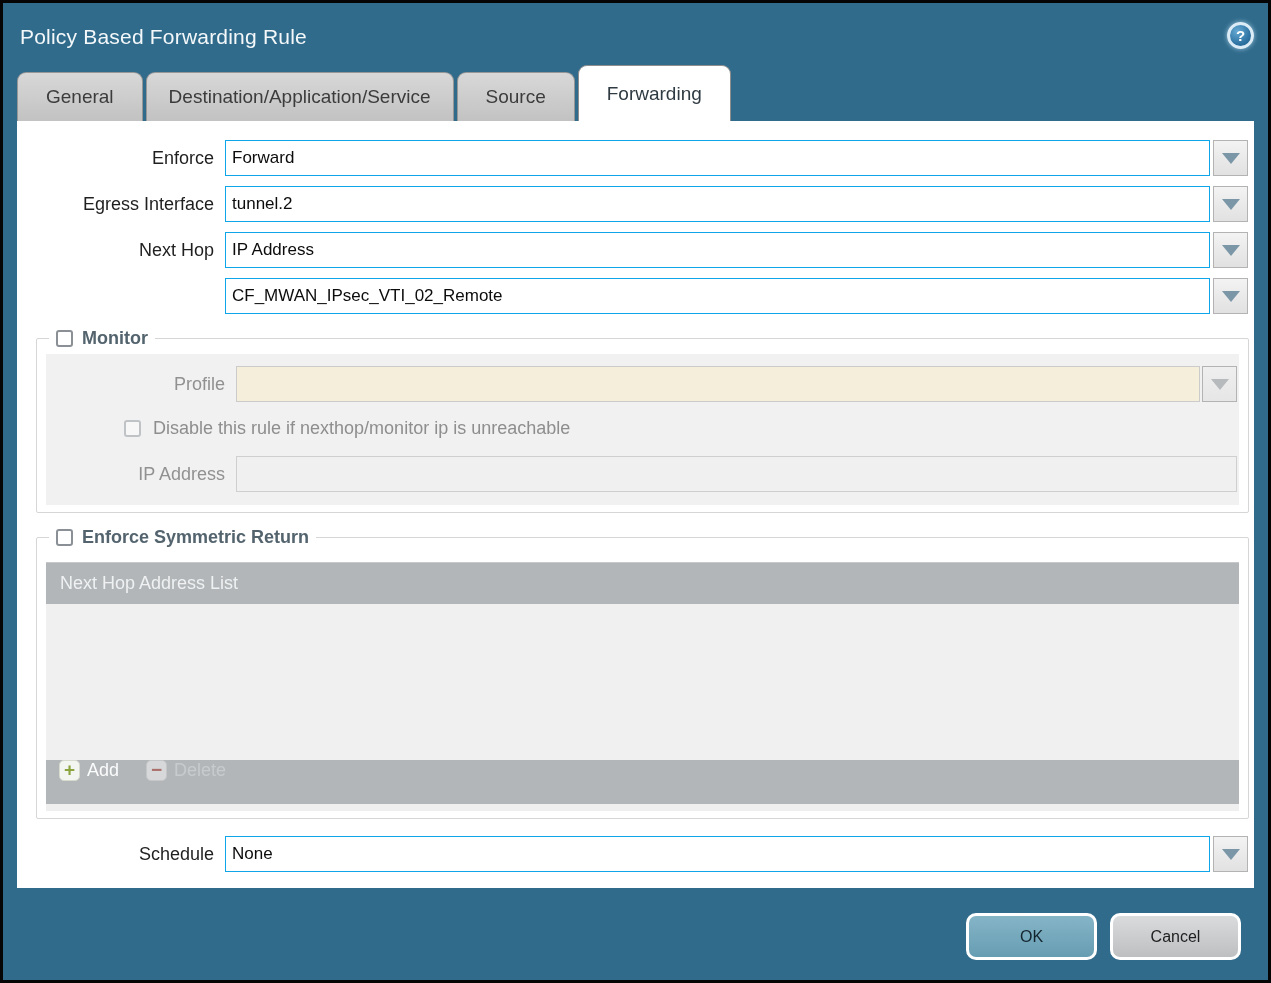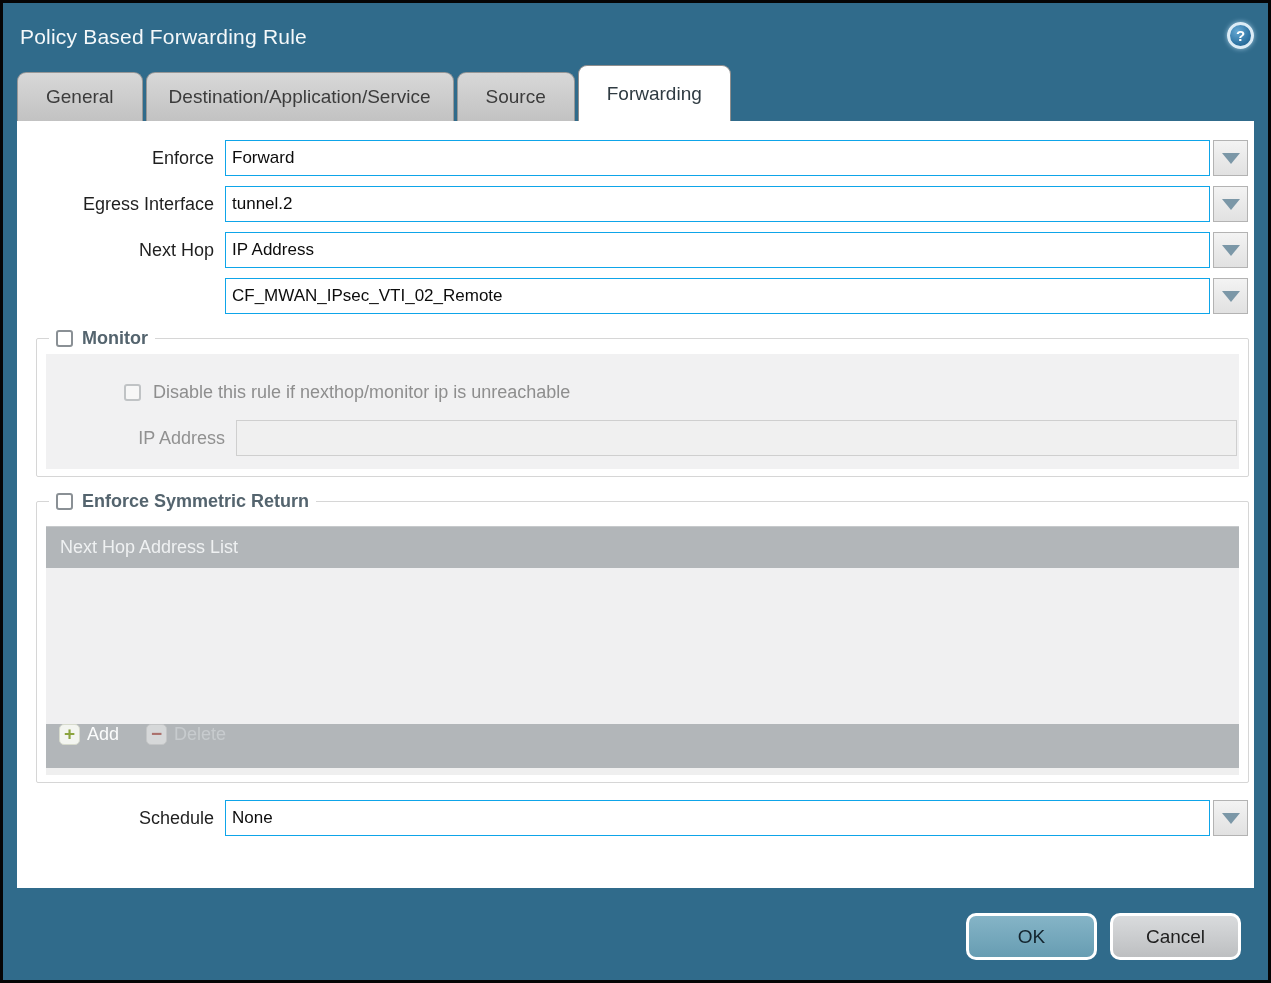--- a/index.html
+++ b/index.html
@@ -139,21 +139,21 @@
   .btn-delete { color:#c7cbce; cursor:default; }
   .btn-delete .glyph { background:#d6d8d9; color:#aa6f6b; border:1px solid #c4c6c7; }
   .btn-delete .glyph::before { content:"−"; margin-top:-2px; }
   .schedule-row { margin-top:17px; }
   
   .footer-btns {
     position:absolute; right:27px; bottom:20px; display:flex; gap:13px;
   }
   .f-btn {
     width:131px; height:47px; border-radius:10px; border:3px solid #fff;
-    font-size:19px; font-family:"Liberation Sans", sans-serif; cursor:pointer;
+    font-size:16px; font-family:"Liberation Sans", sans-serif; cursor:pointer;
     display:flex; align-items:center; justify-content:center;
   }
   .f-btn.ok { background:linear-gradient(#85b4c7, #679db2); color:#13242e; }
   .f-btn.cancel { background:linear-gradient(#d9dbdd, #bdbfc1); color:#1e1e1e; }
 </style>
 </head>
 <body>
 
 <div class="window">
 
@@ -212,20 +212,27 @@
         <div class="dd-tri"></div>
       </div>
     </div>
 
     <fieldset>
       <legend>
         <div class="chk"></div>
         <span>Monitor</span>
       </legend>
       <div class="panel">
+        <div class="m-row">
+          <div class="m-label">Profile</div>
+          <div class="profile-box"></div>
+          <div class="dd-btn disabled profile-dd">
+            <div class="dd-tri"></div>
+          </div>
+        </div>
         <div class="chk-row">
           <div class="chk disabled"></div>
           <span>Disable this rule if nexthop/monitor ip is unreachable</span>
         </div>
         <div class="m-row">
           <div class="m-label">IP Address</div>
           <div class="ip-box"></div>
         </div>
       </div>
     </fieldset>

